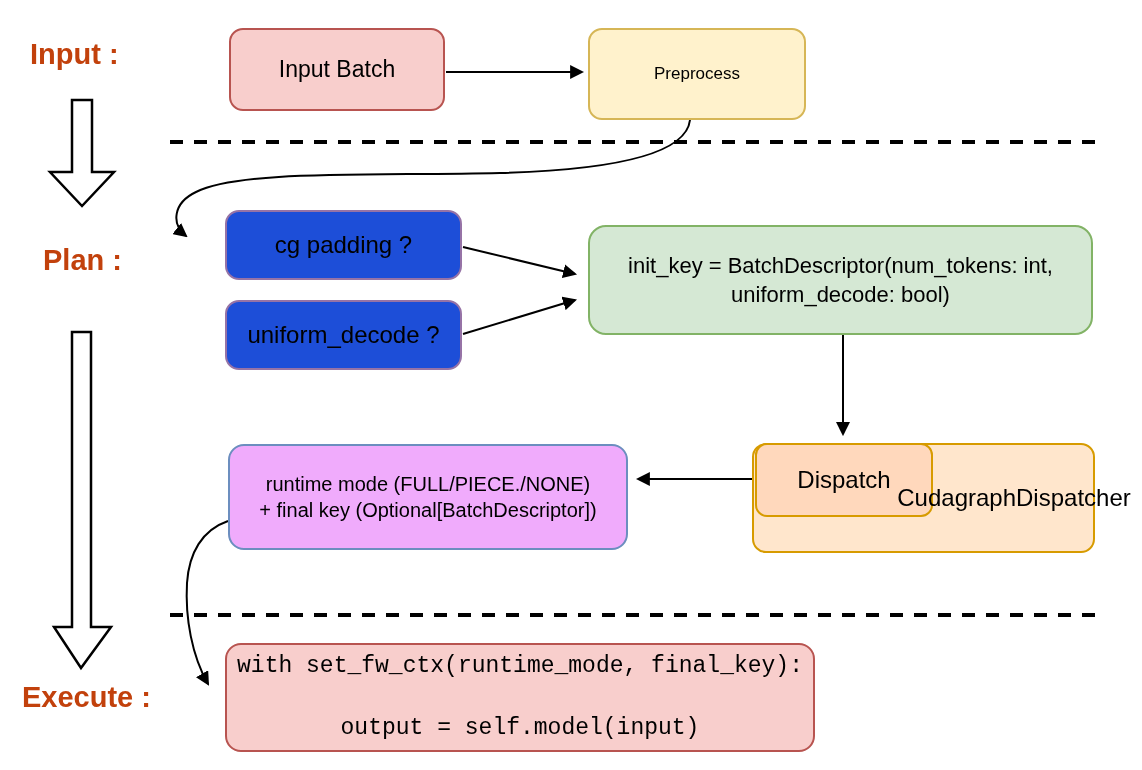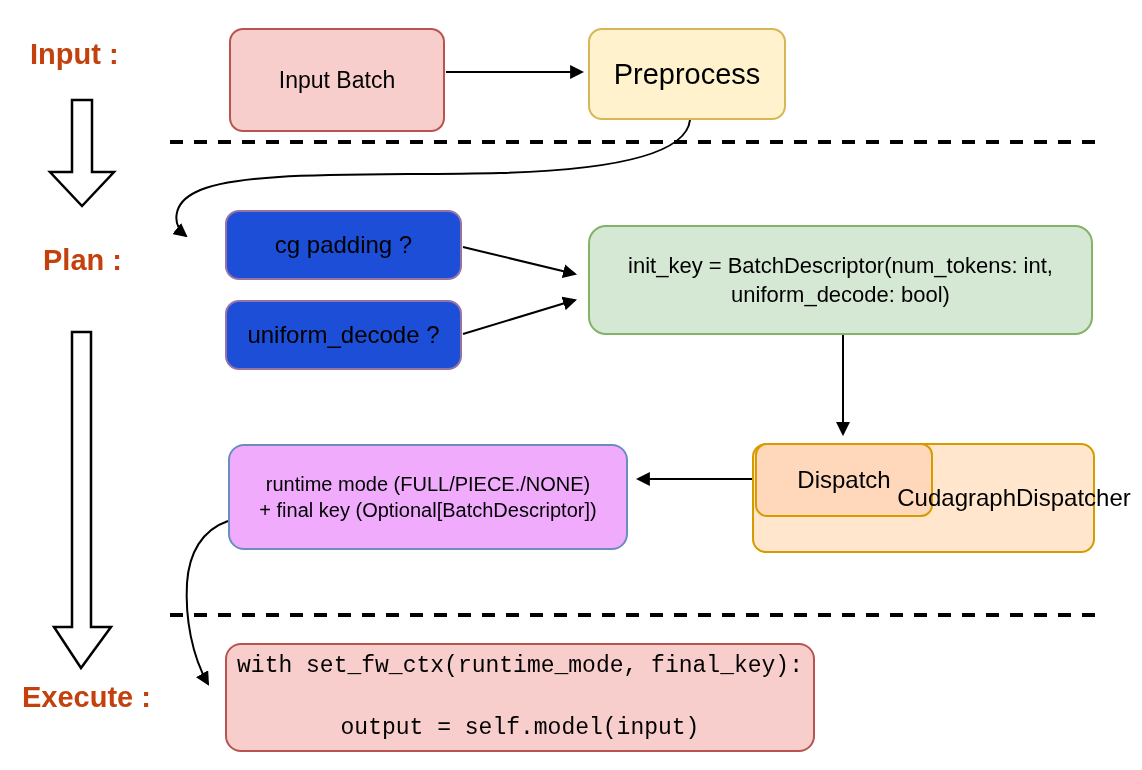--- a/index.html
+++ b/index.html
@@ -33,22 +33,22 @@
   }
   .node div{white-space:nowrap;}
   .red    {background:#f8cecc;border-color:#b85450;}
   .yellow {background:#fff2cc;border-color:#d6b656;}
   .purple {background:#1d4ed8;border-color:#9673a6;}
   .green  {background:#d5e8d4;border-color:#82b366;border-radius:18px;}
   .orange {background:#ffe6cc;border-color:#d79b00;}
   .orange-inner{background:#ffd8bc;border-color:#d79b00;border-radius:12px;}
   .blue   {background:#f0abfc;border-color:#6c8ebf;border-radius:16px;}
 
-  #node-input-batch    {left:229px;top:28px; width:216px;height:104px; font-size:23px;}
-  #node-preprocess     {left:588px;top:28px; width:198px;height:92px; font-size:29px;}
+  #node-input-batch    {left:229px;top:28px; width:216px;height:83px; font-size:23px;}
+  #node-preprocess     {left:588px;top:28px; width:218px;height:92px; font-size:17px;}
   #node-cg-padding     {left:225px;top:210px;width:237px;height:70px; font-size:24px;}
   #node-uniform-decode {left:225px;top:300px;width:237px;height:70px; font-size:24px;}
   #node-init-key       {left:588px;top:225px;width:505px;height:110px;font-size:22px;}
   #node-cudagraph      {left:752px;top:443px;width:343px;height:110px;font-size:24px;}
   #node-dispatch       {left:755px;top:443px;width:178px;height:74px; font-size:24px;}
   #cudagraph-label     {position:absolute;left:935px;top:453px;width:158px;height:90px;
                         display:flex;align-items:center;justify-content:center;
                         font-size:24px;line-height:1.35;text-align:center;}
   #node-runtime        {left:228px;top:444px;width:400px;height:106px;font-size:20px;border-radius:16px;}
   #node-execute-code   {left:225px;top:643px;width:590px;height:109px;

